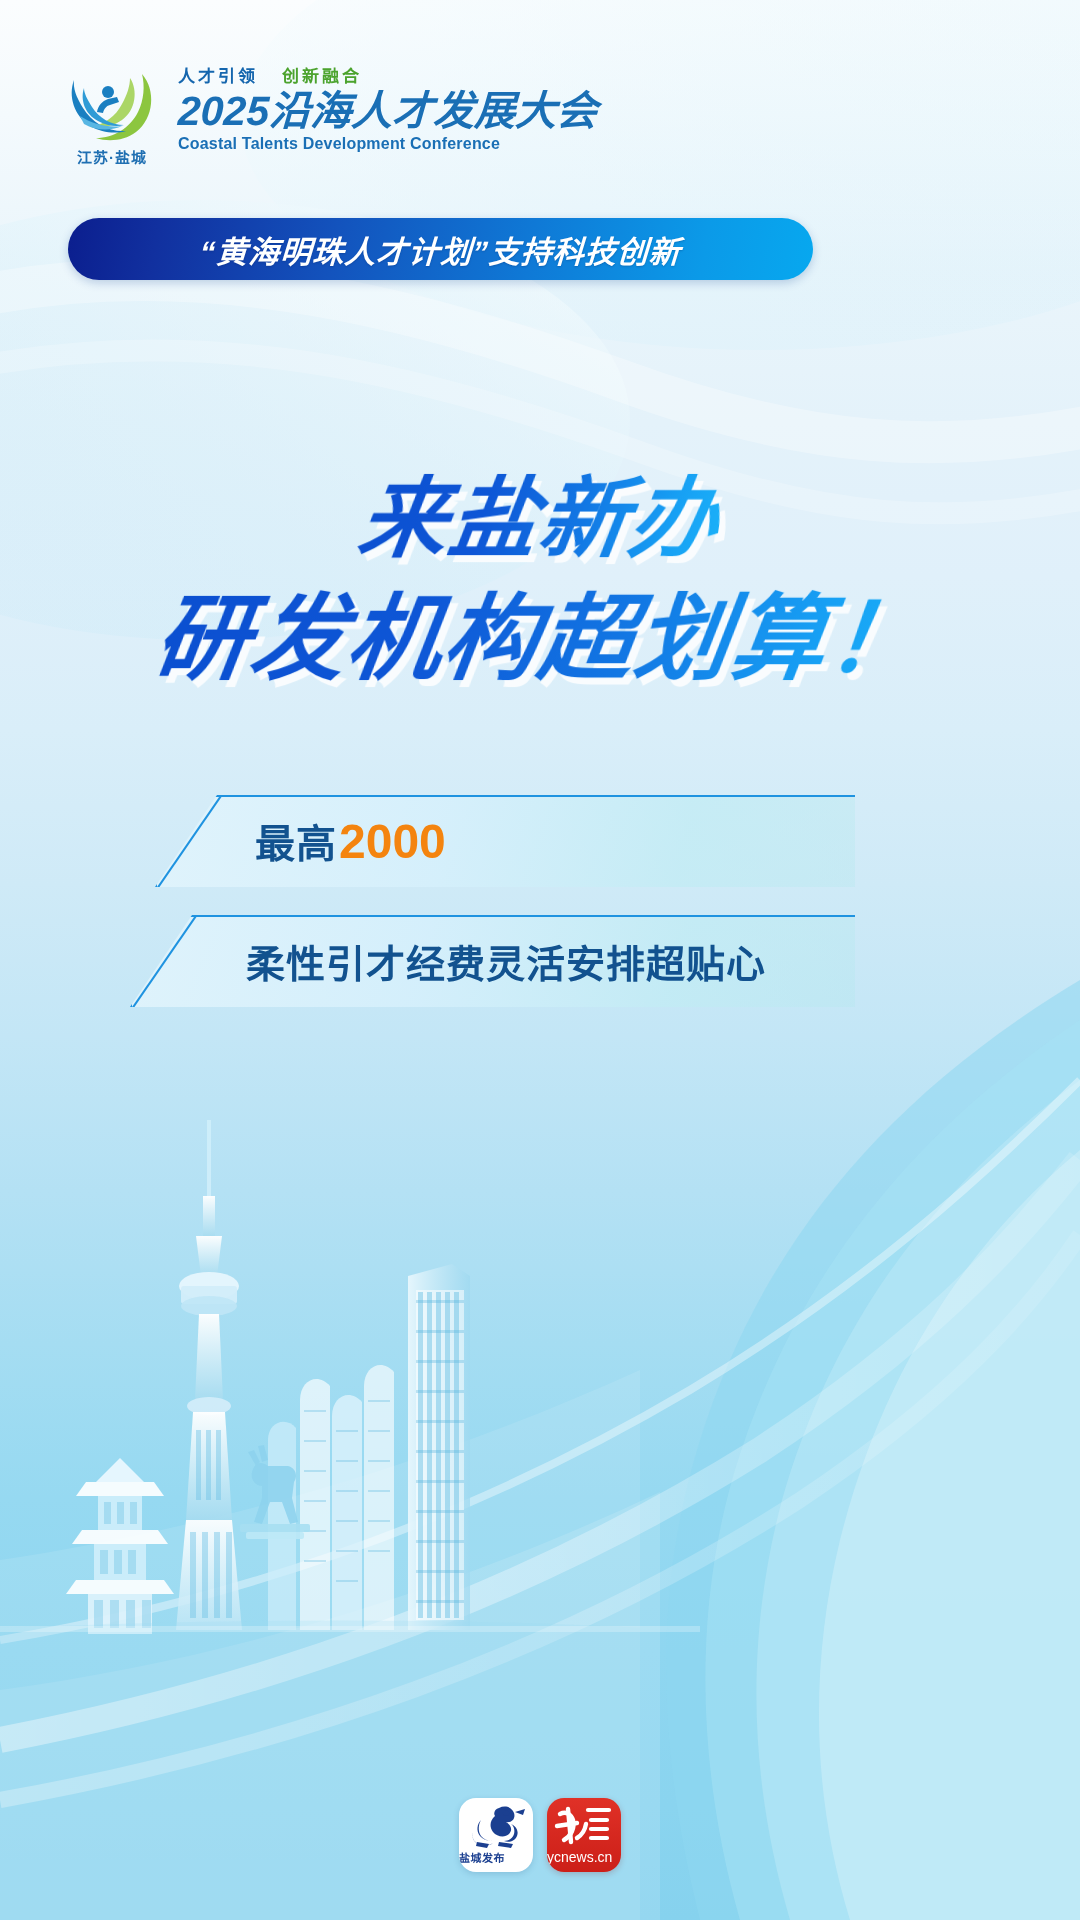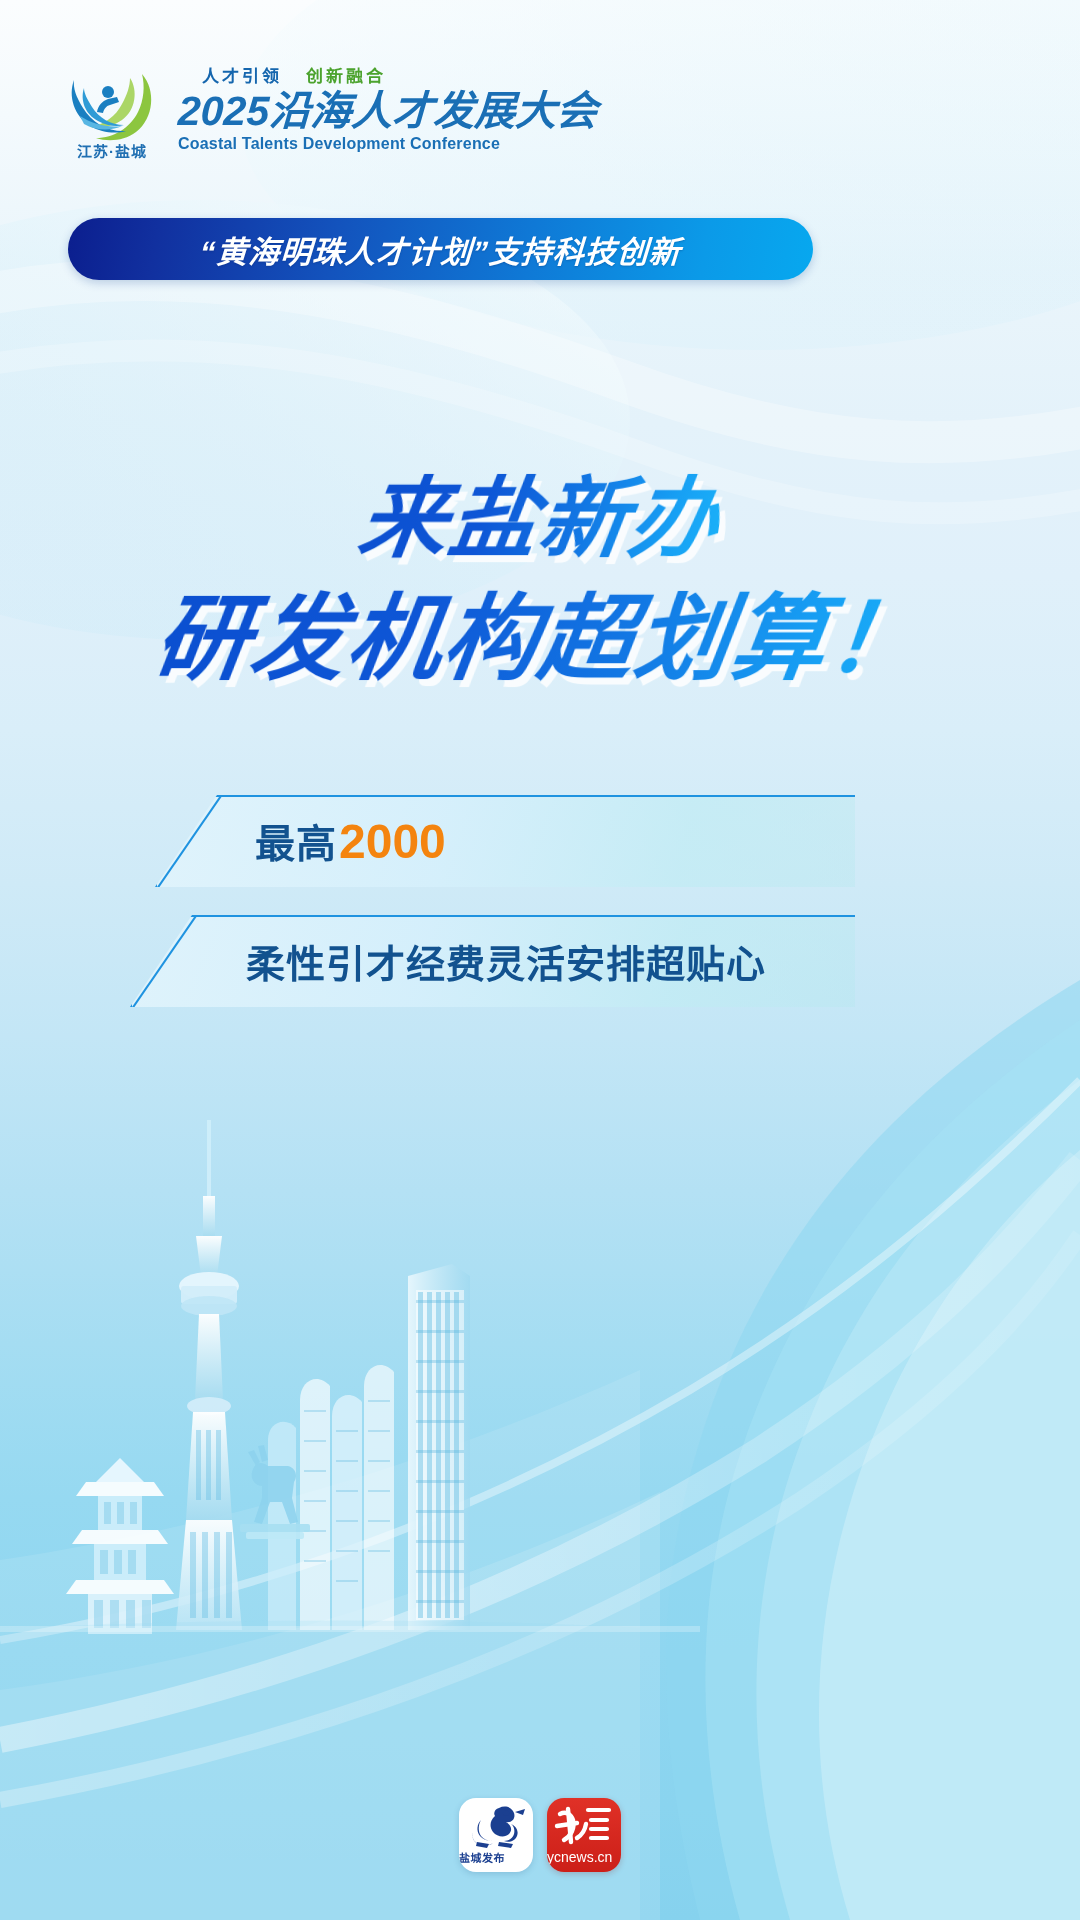--- a/index.html
+++ b/index.html
@@ -34,33 +34,33 @@
   .bg-layer { position:absolute; inset:0; overflow:hidden; pointer-events:none; }
 
   
   .header {
     position:absolute; top:66px; left:64px;
     display:flex; align-items:flex-start; gap:18px;
     z-index:6;
   }
   .logo-mark { position:relative; width:96px; height:104px; flex:none; }
   .logo-city {
-    position:absolute; left:0; top:74px; width:96px;
+    position:absolute; left:0; top:80px; width:96px;
     text-align:center;
     font-size:15px; font-weight:bold; color:#1f6fb2;
     letter-spacing:1px;
     font-family:"Liberation Sans","DejaVu Sans",sans-serif;
   }
   .logo-text { padding-top:2px; }
   .tagline {
     font-size:17px; font-weight:bold; letter-spacing:3px;
     margin-bottom:4px; line-height:1;
     white-space:nowrap;
   }
-  .tagline .t-blue { color:#1566ae;margin-left:24px; }
+  .tagline .t-blue { color:#1566ae; }
   .tagline .t-green { color:#4ca32e; margin-left:24px; }
   .conf-cn {
     font-size:41px; font-weight:bold; color:#1a6fb5;
     letter-spacing:0px; line-height:1.08;
     font-style:italic;
     transform:skewX(-2deg);
     white-space:nowrap;
   }
   .conf-en {
     font-size:16px; font-weight:bold; color:#1a6fb5;

